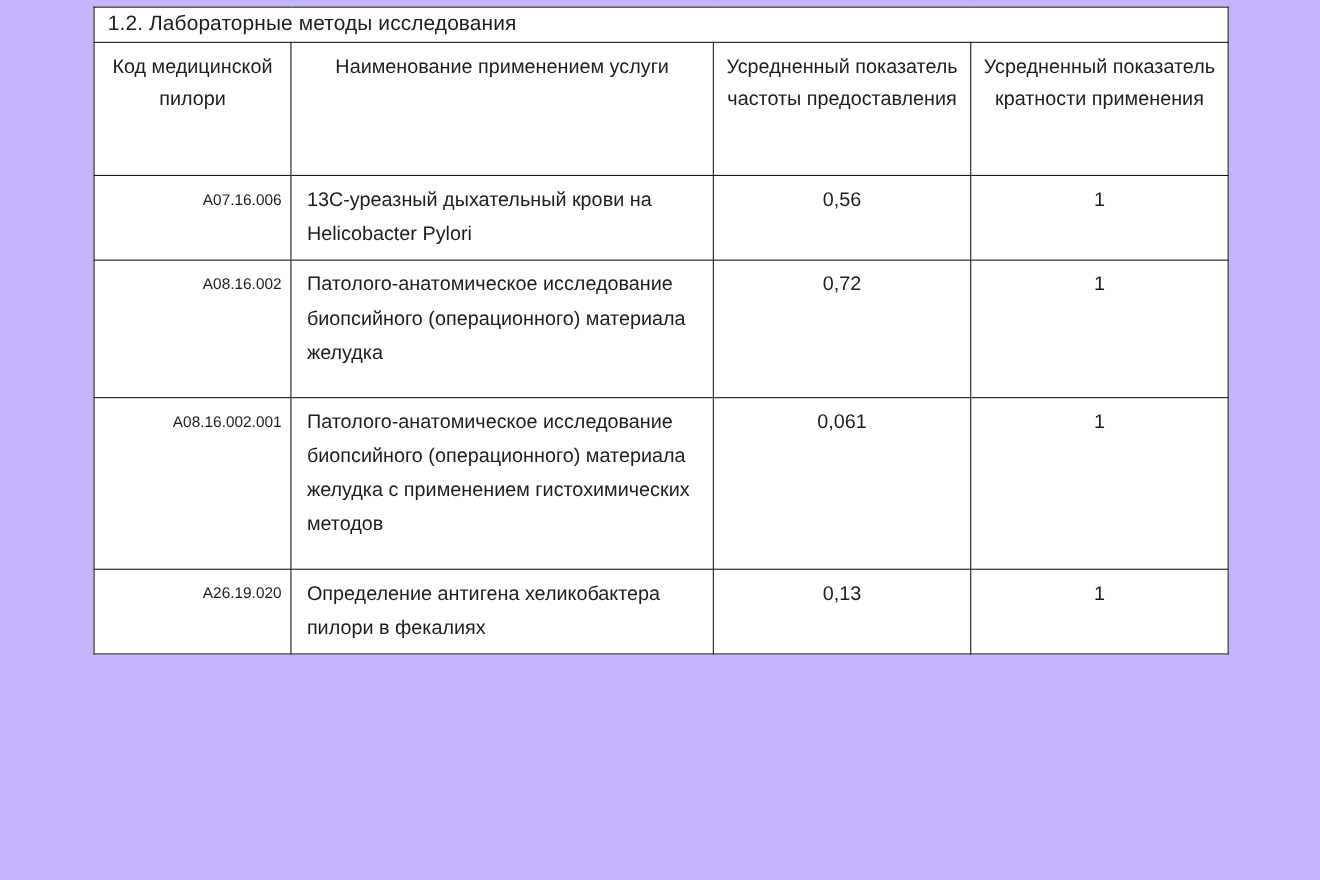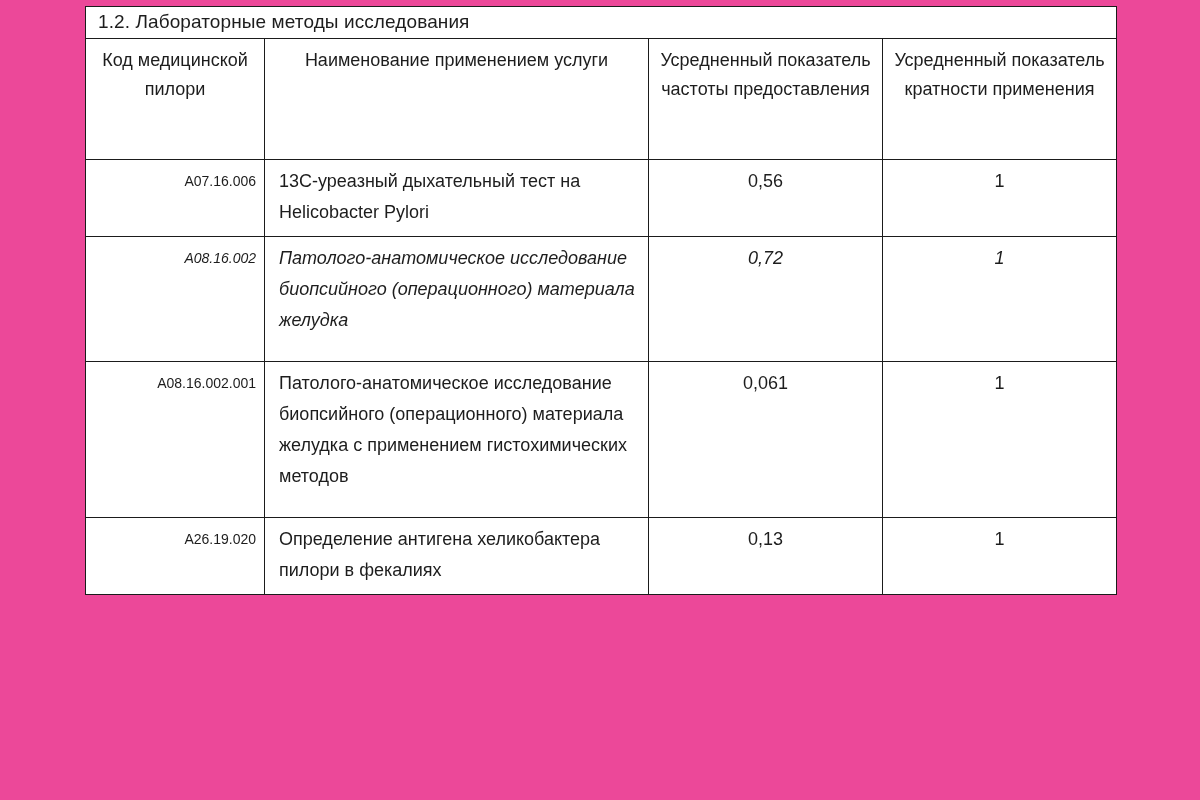--- a/index.html
+++ b/index.html
@@ -14,21 +14,21 @@
   body {
     font-family: "Liberation Sans", "DejaVu Sans", sans-serif;
     color: #1d1d1d;
     -webkit-font-smoothing: antialiased;
   }
 
   .page {
     position: relative;
     width: 1200px;
     height: 800px;
-    background: #ec4899;
+    background: #c4b5fd;
   }
 
   
   .doc-table-wrap {
     position: absolute;
     left: 85px;
     top: 6px;
     width: 1031px;
   }
 
@@ -108,21 +108,21 @@
     display: block;
     padding: 6px 10px 8px 10px;
     font-size: 18px;
     line-height: 31px;
     text-align: center;
     color: #1d1d1d;
   }
 
   
   tr.data-row.r-lines-2 td { height: 62px; }
-  tr.data-row.r-lines-4 td { height: 124px; font-style: italic; }
+  tr.data-row.r-lines-4 td { height: 124px; }
   tr.data-row.r-lines-5 td { height: 155px; }
 </style>
 </head>
 <body>
 
 <div class="page">
   <div class="doc-table-wrap">
     <table class="doc-table">
       <colgroup>
         <col class="c-code">
@@ -149,21 +149,21 @@
           <td class="col-head">
             <span class="col-head-text">Усредненный показатель кратности применения</span>
           </td>
         </tr>
 
       <tr class="data-row r-lines-2">
             <td class="cell-code">
               <span class="txt">А07.16.006</span>
             </td>
             <td class="cell-name">
-              <span class="txt">13С-уреазный дыхательный тест на Helicobacter Pylori</span>
+              <span class="txt">13С-уреазный дыхательный крови на Helicobacter Pylori</span>
             </td>
             <td class="cell-num">
               <span class="txt">0,56</span>
             </td>
             <td class="cell-num">
               <span class="txt">1</span>
             </td>
           </tr>
           <tr class="data-row r-lines-4">
             <td class="cell-code">

